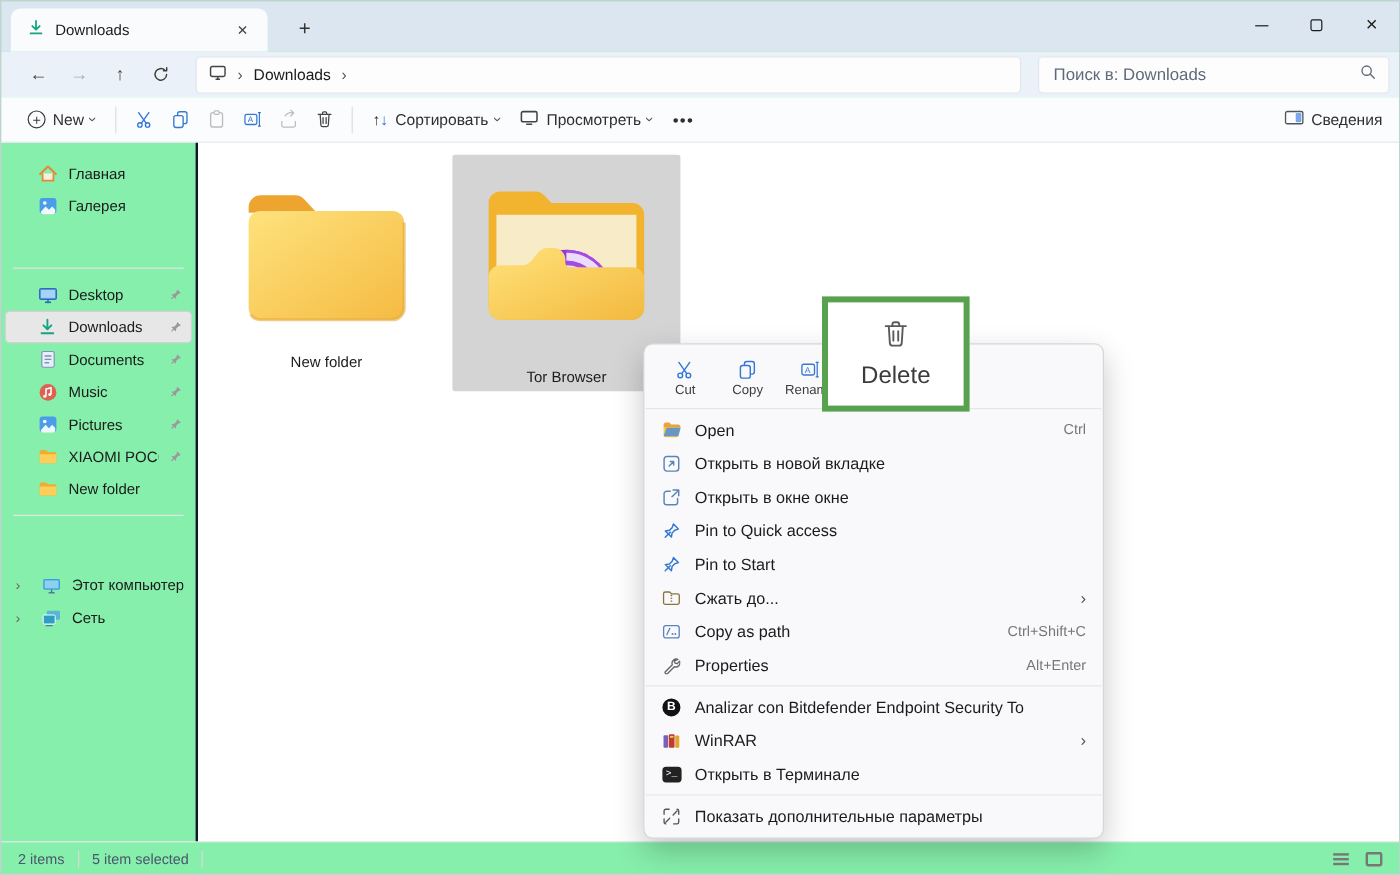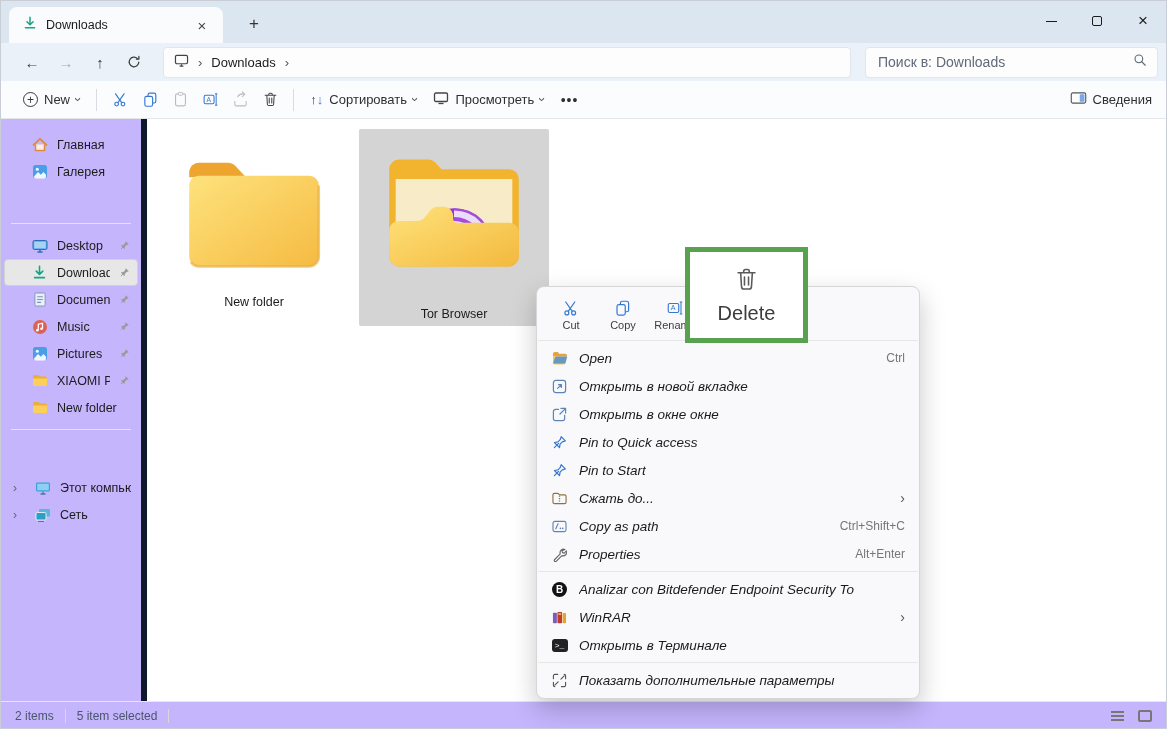--- a/index.html
+++ b/index.html
@@ -1,17 +1,17 @@
 <!DOCTYPE html>
 <html><head>
 <meta charset="utf-8">
 <style>
   * { margin:0; padding:0; box-sizing:border-box; }
   html,body { background:#f0f0f0; font-family:"Liberation Sans","DejaVu Sans",sans-serif; }
-  .window { position:relative; width:1167px; height:729px; background:#c4b5fd; border:1px solid #c9ced6; overflow:hidden; }
+  .window { position:relative; width:1167px; height:729px; background:#86efac; border:1px solid #c9ced6; overflow:hidden; }
 
   
   .tabbar { height:42px; background:#dce6f0; display:flex; align-items:flex-end; position:relative; }
   .tab { margin-left:8px; width:214px; height:36px; background:#f9fbfd; border-radius:8px 8px 0 0; display:flex; align-items:center; padding:0 10px 0 14px; gap:9px; }
   .tab-title { font-size:12.5px; color:#1b1b1b; flex:1; }
   .tab-close { font-size:15px; color:#444; width:22px; height:22px; display:flex; align-items:center; justify-content:center; border-radius:4px; cursor:default; }
   .newtab { font-size:17px; color:#333; margin:0 0 6px 18px; width:26px; height:26px; display:flex; align-items:center; justify-content:center; }
   .win-controls { position:absolute; right:0; top:0; height:40px; display:flex; }
   .wc-btn { width:46px; height:40px; display:flex; align-items:center; justify-content:center; font-size:14px; color:#1b1b1b; }
   .wc-min span { display:block; width:11px; border-top:1px solid #1b1b1b; }
@@ -36,21 +36,21 @@
   .tb-sep { width:1px; height:22px; background:#d9dde3; margin:0 8px; }
   .circle-plus { width:15px; height:15px; border:1.4px solid #3a3a3a; border-radius:50%; display:flex; align-items:center; justify-content:center; font-size:12px; color:#3a3a3a; line-height:1; }
   .chev { display:inline-block; transform:rotate(90deg); font-size:13px; color:#555; }
   .sort-glyph b { color:#2f2f2f; font-weight:normal; }
   .sort-glyph i { color:#3578d3; font-style:normal; }
   .tb-right { margin-left:auto; display:flex; align-items:center; gap:6px; font-size:13px; color:#2f2f2f; }
   .dots { font-size:14px; letter-spacing:1px; color:#2f2f2f; padding:0 8px; }
 
   
   .body { display:flex; height:582px; }
-  .sidebar { width:146px; border-right:6px solid #0f172a; padding-top:12px; flex:none; }
+  .sidebar { width:164px; border-right:2px solid #0f172a; padding-top:12px; flex:none; }
   .sb-row { height:27px; display:flex; align-items:center; padding:0 6px 0 26px; gap:9px; font-size:12.5px; color:#1b1b1b; border:1px solid transparent; border-radius:4px; margin:0 3px; }
   .sb-row.selected { background:#e7e7e7; border-color:#d2d2d2; }
   .sb-ic { width:17px; height:17px; flex:none; display:flex; align-items:center; justify-content:center; }
   .sb-label { flex:1; white-space:nowrap; overflow:hidden; }
   .sb-pin { width:12px; flex:none; display:flex; }
   .sb-sep { border-top:1px solid #e4e4e4; margin:8px 10px; }
   .sb-sep.gap-top { margin-top:38px; }
   .sb-sep.gap-bottom { margin-bottom:44px; }
   .sb-tree { padding-left:8px !important; }
   .sb-chev { color:#666; font-size:12px; width:12px; }
@@ -63,21 +63,21 @@
   .tile-label { margin-top:12px; font-size:12.5px; color:#1b1b1b; }
 
   
   .ctx { position:absolute; left:535px; top:285px; width:384px; background:#f9f9fb; border:1px solid #d6d6d6; border-radius:8px; box-shadow:0 10px 26px rgba(0,0,0,.22); padding:4px 0; z-index:5; }
   .ctx-iconrow { height:46px; display:flex; align-items:center; padding:2px 6px 0 8px; }
   .qa { width:52px; display:flex; flex-direction:column; align-items:center; gap:2px; }
   .qa-label { font-size:11px; color:#3d3d3d; }
   .ctx-sep { border-top:1px solid #e6e6e6; margin:3px 1px; }
   .ctx-item { height:28px; display:flex; align-items:center; padding:0 14px; gap:11px; font-size:13.5px; color:#1b1b1b; }
   .mi { width:17px; height:17px; flex:none; display:flex; align-items:center; justify-content:center; }
-  .mi-label { white-space:nowrap; overflow:hidden;font-style:italic; }
+  .mi-label { white-space:nowrap; overflow:hidden; }
   .mi-right { margin-left:auto; color:#767676; font-size:12px; }
   .mi-sub { margin-left:auto; color:#555; font-size:14px; }
   .bd-circle { width:15px; height:15px; background:#111; color:#fff; border-radius:50%; font-size:10px; font-weight:bold; display:flex; align-items:center; justify-content:center; }
   .term-box { background:#222; color:#fff; border-radius:3px; font-size:8px; width:16px; height:13px; display:flex; align-items:center; justify-content:center; font-family:"Liberation Mono","DejaVu Sans Mono",monospace; }
 
   
   .annot { position:absolute; left:684px; top:246px; width:123px; height:96px; background:#fff; border:5px solid #58a14e; z-index:6; display:flex; flex-direction:column; align-items:center; justify-content:center; gap:5px; }
   .annot-label { font-size:20px; color:#3c3c3c; }
 
   

